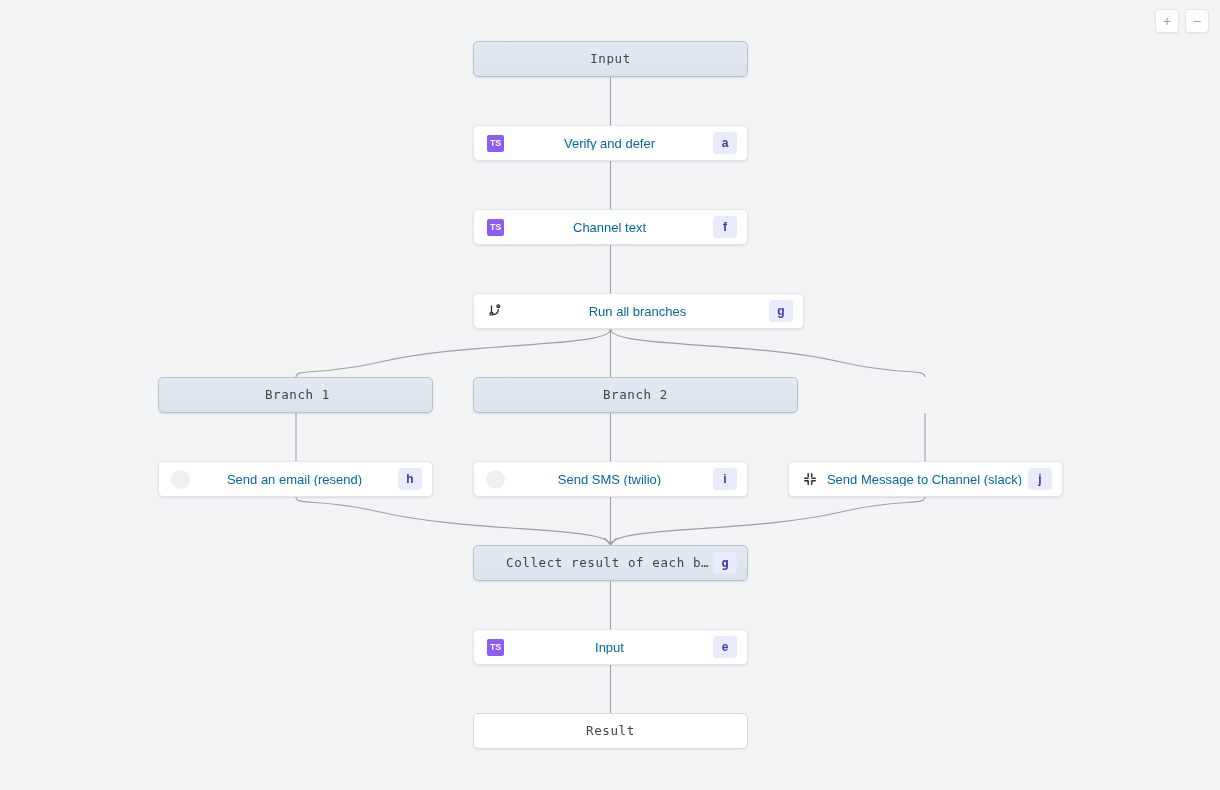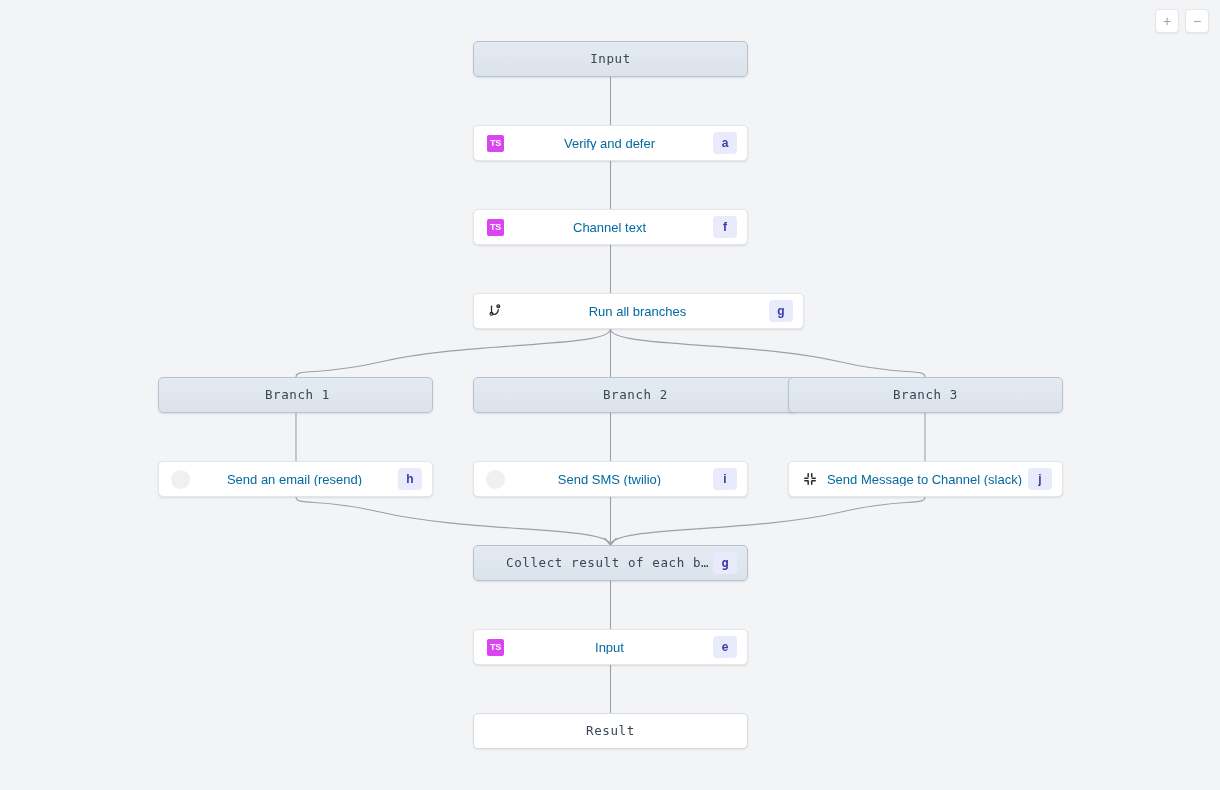--- a/index.html
+++ b/index.html
@@ -102,21 +102,21 @@
     display: flex;
     align-items: center;
     justify-content: center;
   }
   .icon-slot.spacer { visibility: hidden; }
 
   .ts-icon {
     width: 17px;
     height: 17px;
     border-radius: 2px;
-    background: #d946ef;
+    background: #8b5cf6;
     color: #ffffff;
     font-family: "Liberation Sans", sans-serif;
     font-weight: 700;
     font-size: 9px;
     line-height: 17px;
     text-align: center;
     letter-spacing: -0.3px;
     display: block;
     padding-left: 1px;
     box-sizing: border-box;
@@ -252,25 +252,20 @@
     <span class="node-label">Branch 1</span>
     <span class="icon-slot spacer"></span>
   </div>
 
   <div class="node shaded mono" style="left:473px; top:377px; width:325px;">
     <span class="icon-slot spacer"></span>
     <span class="node-label">Branch 2</span>
     <span class="icon-slot spacer"></span>
   </div>
 
-  <div class="node shaded mono" style="left:788px; top:377px; width:275px;">
-    <span class="icon-slot spacer"></span>
-    <span class="node-label">Branch 3</span>
-    <span class="icon-slot spacer"></span>
-  </div>
 
   <div class="node step" style="left:473px; top:461px; width:275px;">
     <span class="icon-slot">
       <span class="blank-icon"></span>
     </span>
     <span class="node-label">Send SMS (twilio)</span>
     <span class="badge">i</span>
   </div>
 
   <div class="node step" style="left:158px; top:461px; width:275px;">

